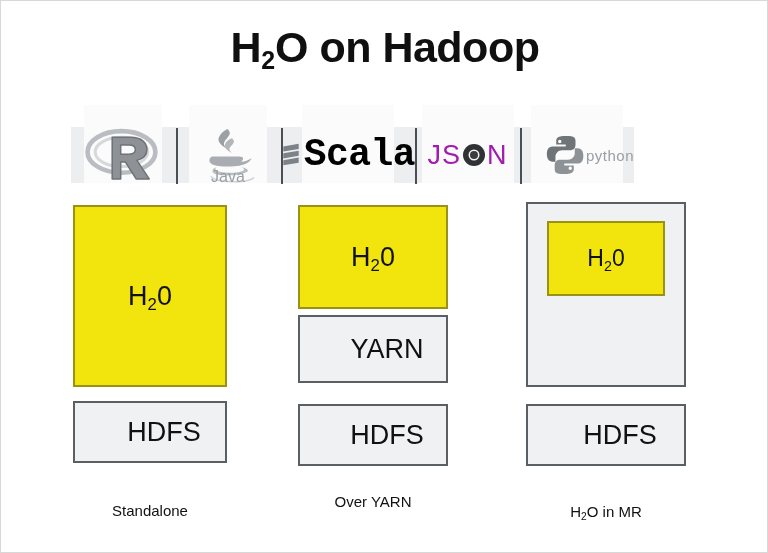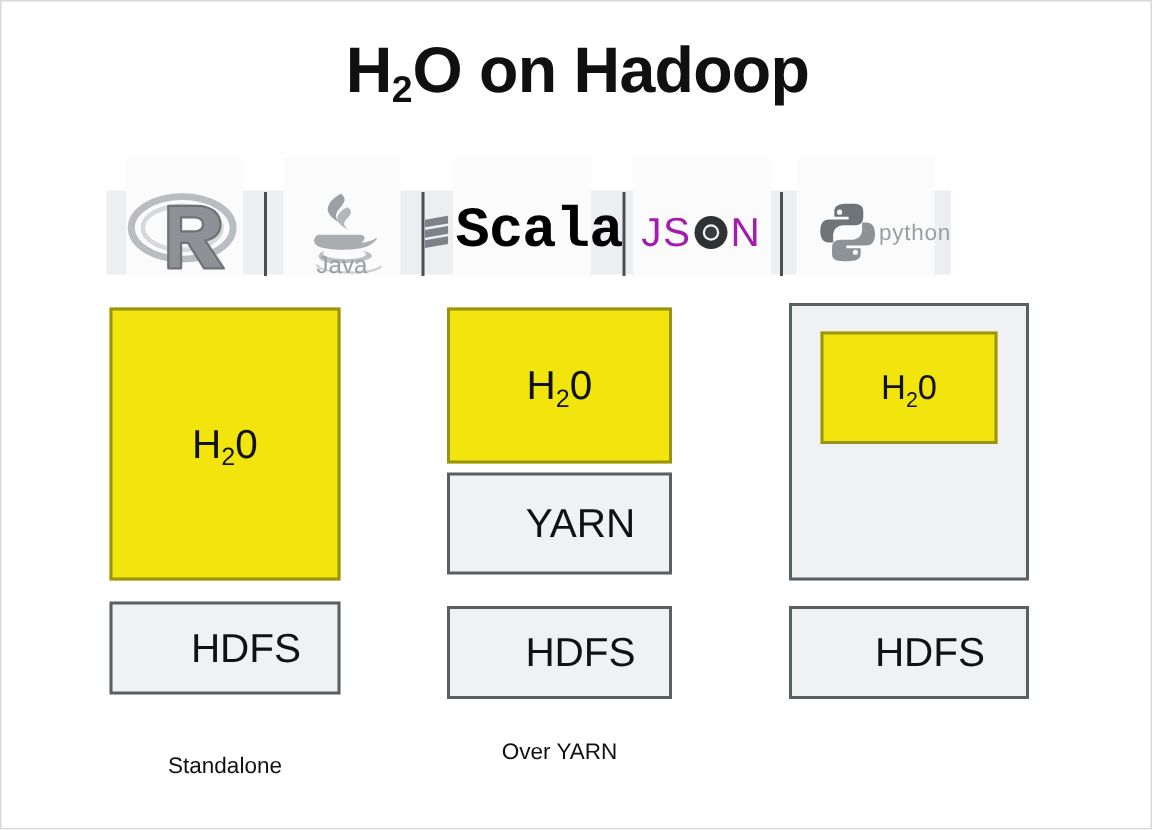--- a/index.html
+++ b/index.html
@@ -307,15 +307,16 @@
   </div>
 
   <div class="column" id="col-mr">
     <div class="box box-grey mr-container"></div>
     <div class="box box-yellow h2o-inner">
       <span class="h2o-label"><span>H</span><span class="sub">2</span><span>0</span></span>
     </div>
     <div class="box box-grey hdfs">
       <span>HDFS</span>
     </div>
+    <div class="caption"><span>H</span><span class="sub">2</span><span>O in MR</span></div>
   </div>
 
 </div>
 
 </body></html>

